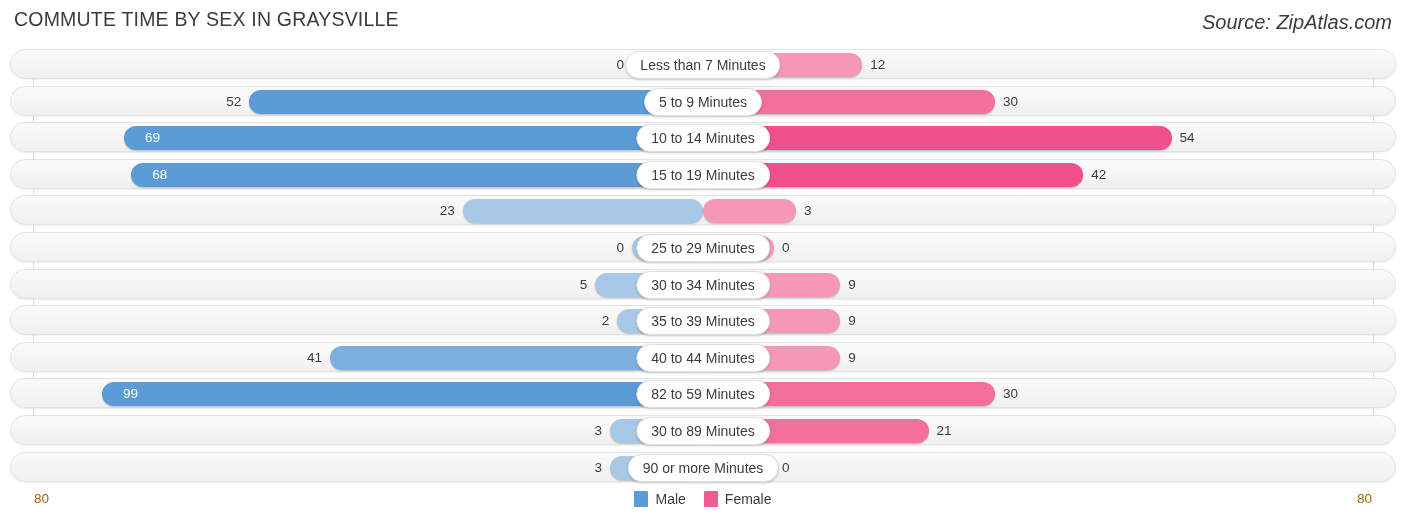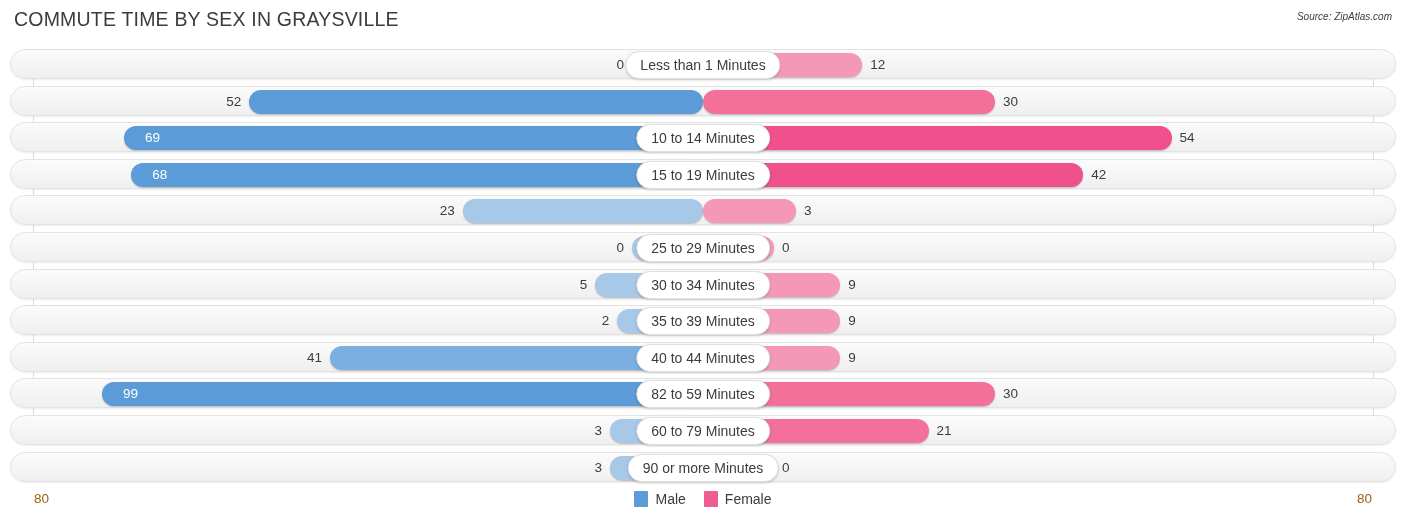--- a/index.html
+++ b/index.html
@@ -25,21 +25,21 @@
     top: 8px;
     font-size: 19.5px;
     letter-spacing: .2px;
     color: #3c3c3c;
     white-space: nowrap;
   }
   #chart-source {
     position: absolute;
     right: 14px;
     top: 11px;
-    font-size: 10px;
+    font-size: 20px;
     font-style: italic;
     color: #3c3c3c;
     white-space: nowrap;
   }
   
   #plot {
     position: absolute;
     left: 0;
     top: 49px;
     width: 1406px;
@@ -162,27 +162,28 @@
 
   <div id="plot">
     <div class="gridline" id="grid-left"></div>
     <div class="gridline" id="grid-right"></div>
     <div id="rows">
         <div class="row">
           <div class="bar male" style="width: 71px; background: rgb(168, 200, 232);"></div>
           <div class="bar female" style="width: 159.35px; background: rgb(245, 152, 184);"></div>
           <div class="bar-label male outside" style="right: calc(50% + 79px);">0</div>
           <div class="bar-label female outside" style="left: calc(50% + 167.35px);">12</div>
-          <div class="center-pill">Less than 1 Minutes</div>
+          <div class="center-pill">Less than 7 Minutes</div>
         </div>
         <div class="row">
           <div class="bar male" style="width: 453.85px; background: rgb(91, 155, 216);"></div>
           <div class="bar female" style="width: 291.875px; background: rgb(242, 112, 153);"></div>
           <div class="bar-label male outside" style="right: calc(50% + 461.85px); text-align: right;">52</div>
           <div class="bar-label female outside" style="left: calc(50% + 299.875px);">30</div>
+          <div class="center-pill">5 to 9 Minutes</div>
         </div>
         <div class="row">
           <div class="bar male" style="width: 579.013px; background: rgb(91, 155, 216);"></div>
           <div class="bar female" style="width: 468.575px; background: rgb(240, 80, 140);"></div>
           <div class="bar-label male inside" style="right: calc(50% + 543.013px);">69</div>
           <div class="bar-label female outside" style="left: calc(50% + 476.575px);">54</div>
           <div class="center-pill">10 to 14 Minutes</div>
         </div>
         <div class="row">
           <div class="bar male" style="width: 571.65px; background: rgb(91, 155, 216);"></div>
@@ -230,21 +231,21 @@
           <div class="bar female" style="width: 291.875px; background: rgb(242, 112, 153);"></div>
           <div class="bar-label male inside" style="right: calc(50% + 565.1px);">99</div>
           <div class="bar-label female outside" style="left: calc(50% + 299.875px);">30</div>
           <div class="center-pill">82 to 59 Minutes</div>
         </div>
         <div class="row">
           <div class="bar male" style="width: 93.0875px; background: rgb(168, 200, 232);"></div>
           <div class="bar female" style="width: 225.613px; background: rgb(242, 112, 153);"></div>
           <div class="bar-label male outside" style="right: calc(50% + 101.088px);">3</div>
           <div class="bar-label female outside" style="left: calc(50% + 233.613px);">21</div>
-          <div class="center-pill">60 to 79 Minutes</div>
+          <div class="center-pill">30 to 89 Minutes</div>
         </div>
         <div class="row">
           <div class="bar male" style="width: 93.0875px; background: rgb(168, 200, 232);"></div>
           <div class="bar female" style="width: 71px; background: rgb(245, 152, 184);"></div>
           <div class="bar-label male outside" style="right: calc(50% + 101.088px);">3</div>
           <div class="bar-label female outside" style="left: calc(50% + 79px);">0</div>
           <div class="center-pill">90 or more Minutes</div>
         </div>
       </div>
   </div>

